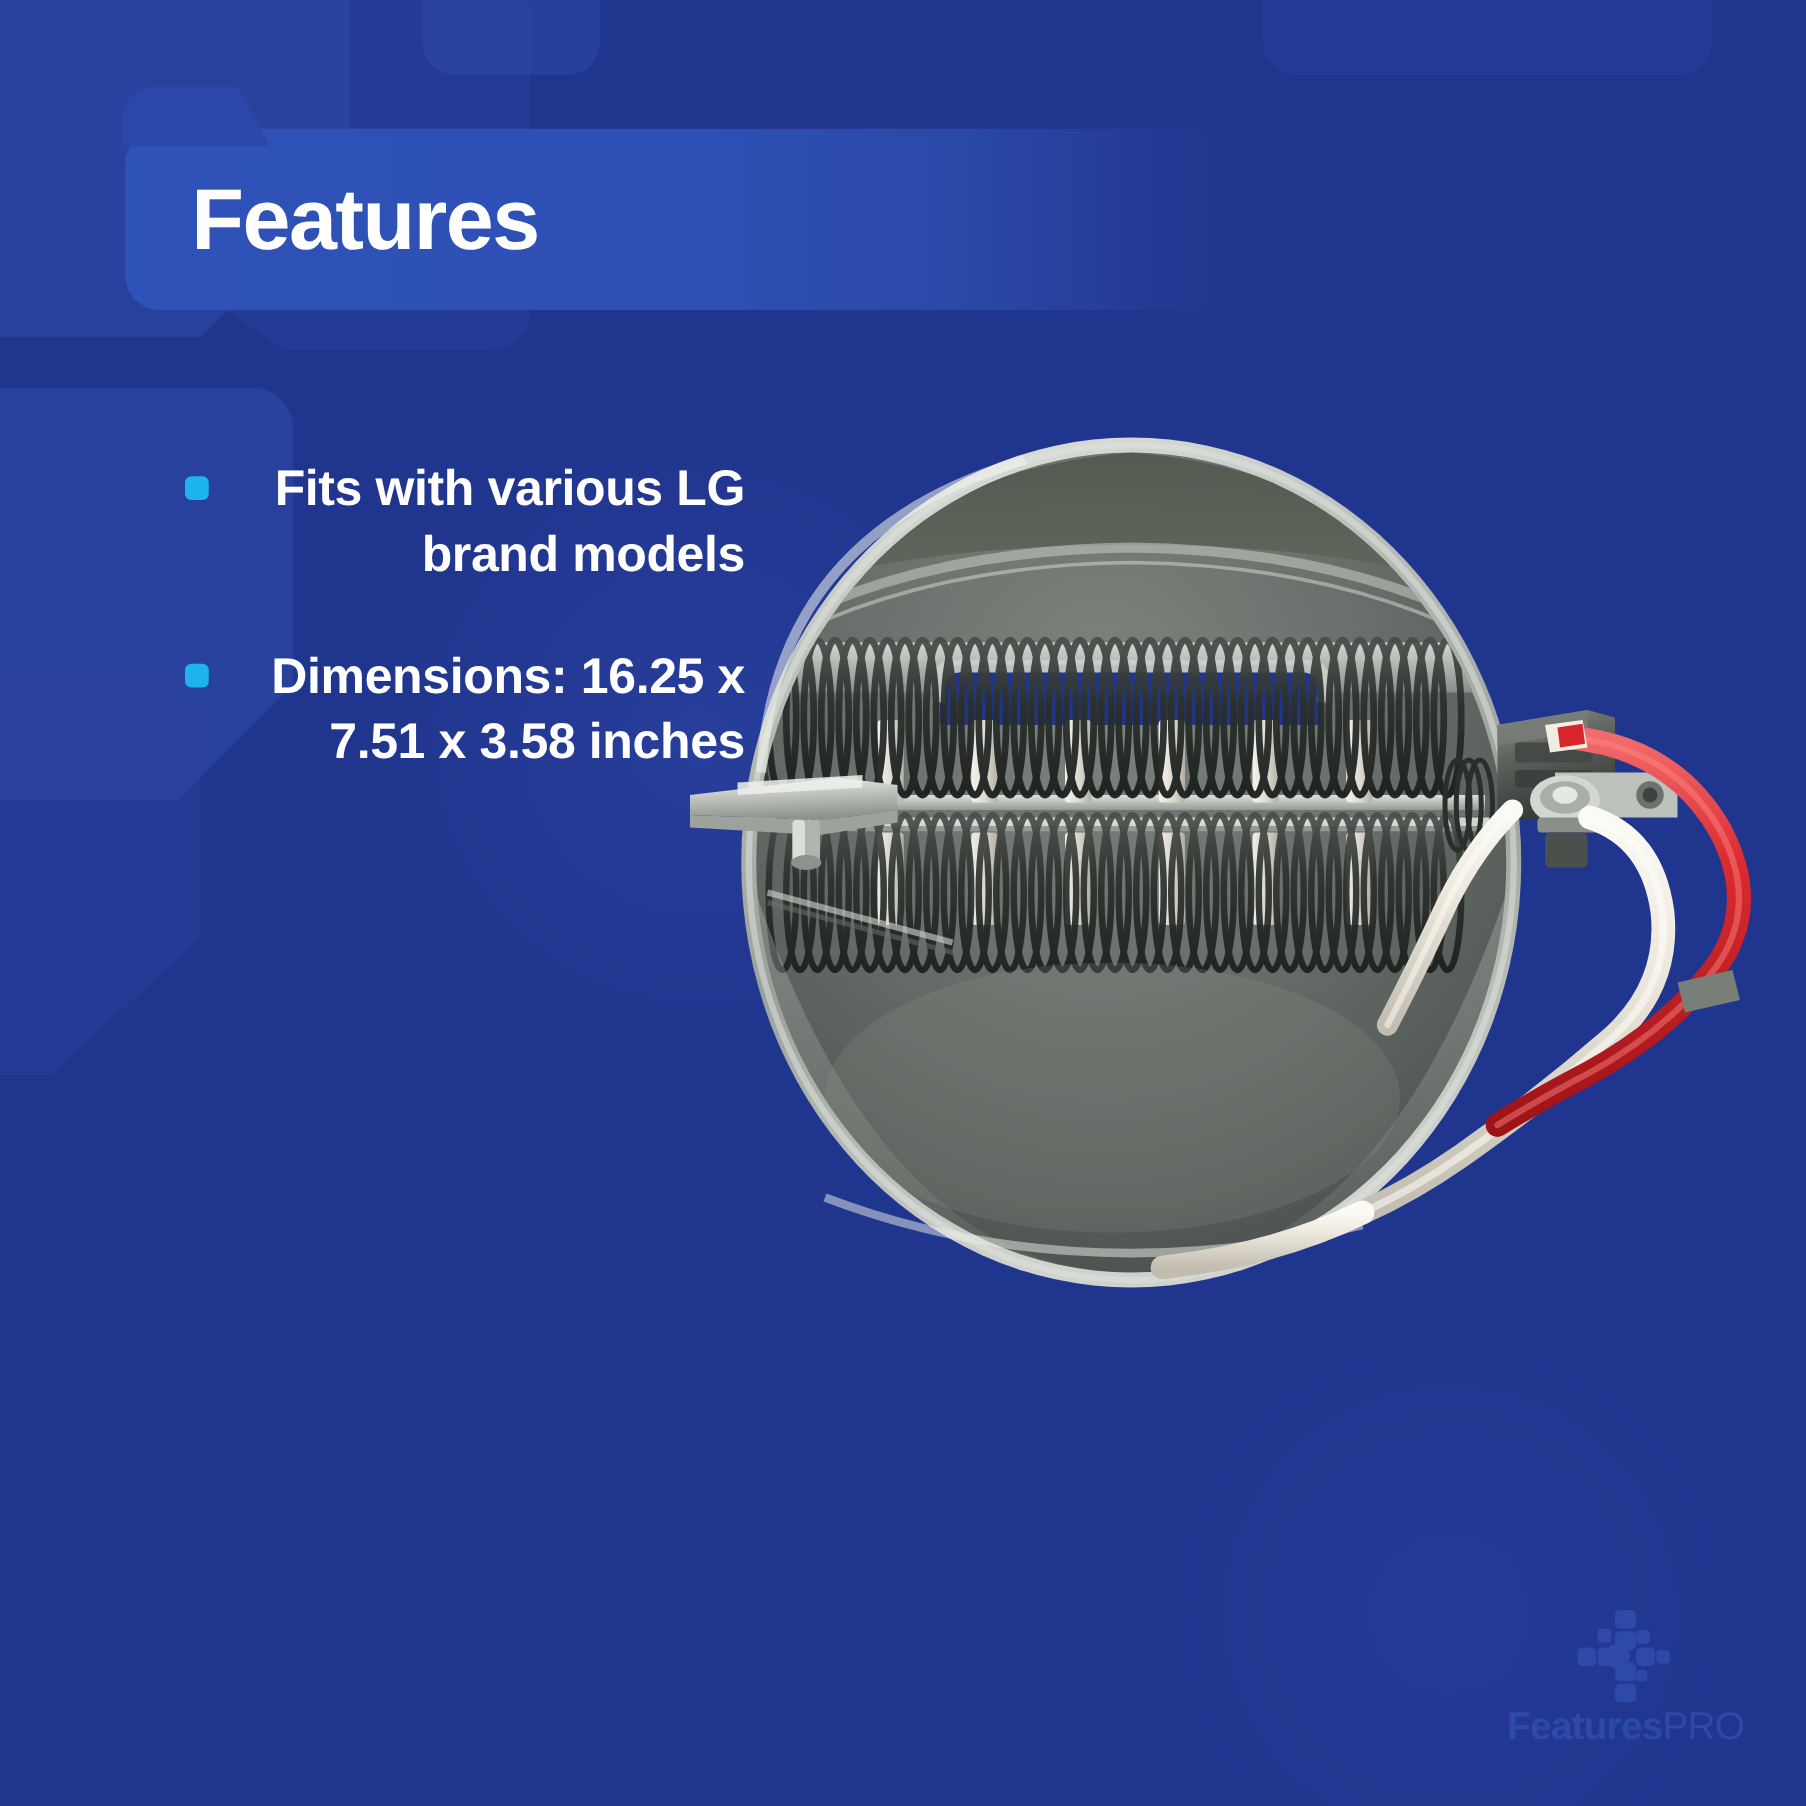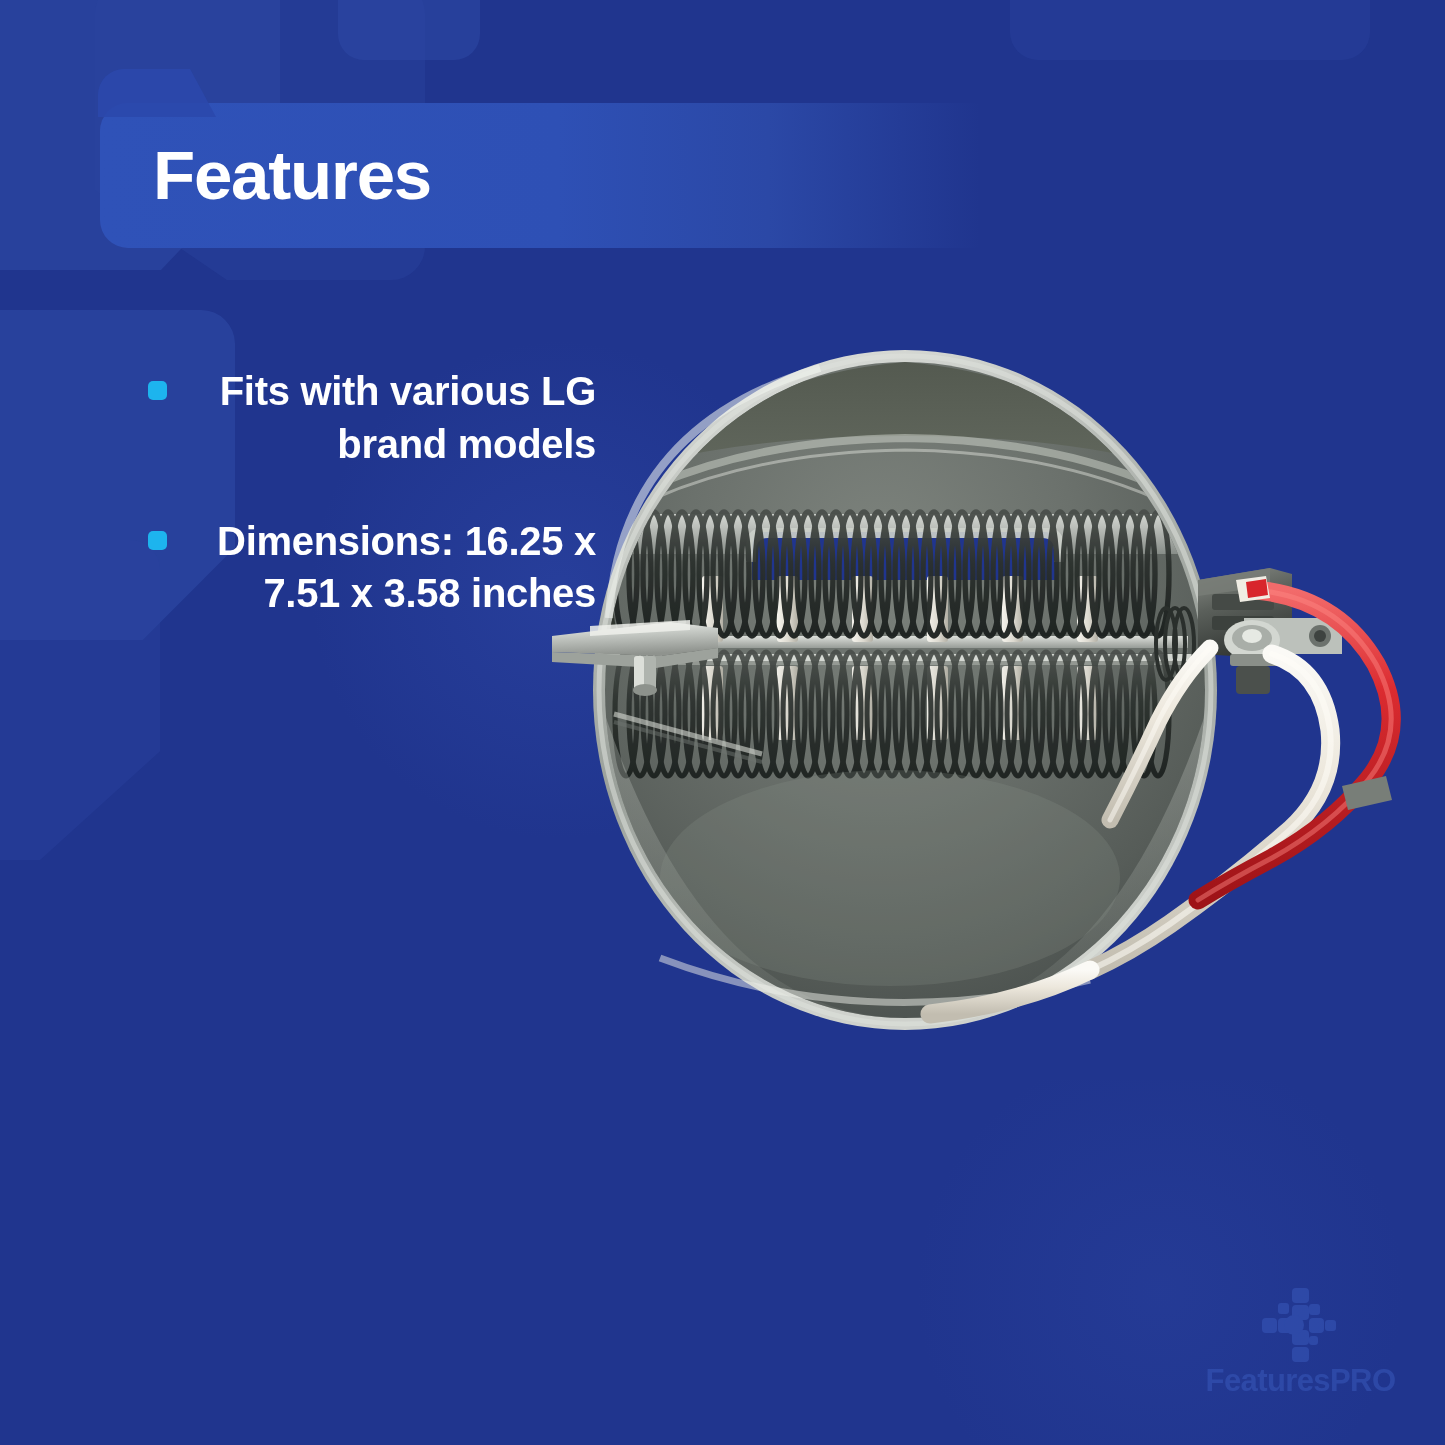--- a/index.html
+++ b/index.html
@@ -158,21 +158,21 @@
     opacity:.50;
   }
   #logo-mark { width:78px; height:74px; margin-bottom:3px; }
   #logo-wordmark {
     font-size:31px;
     font-weight:bold;
     letter-spacing:-0.6px;
     color:#3A5BBE;
     line-height:1;
   }
-  #logo-wordmark .pro { font-weight:bold; }
+  #logo-wordmark .pro { font-weight:normal; }
 </style>
 </head>
 <body>
 
 <div id="canvas">
 
   <div class="bg-decor deco-hex-tl"></div>
   <div class="bg-decor deco-bar-tl"></div>
   <div class="bg-decor deco-rect-top"></div>
   <div class="bg-decor deco-rect-top2"></div>

